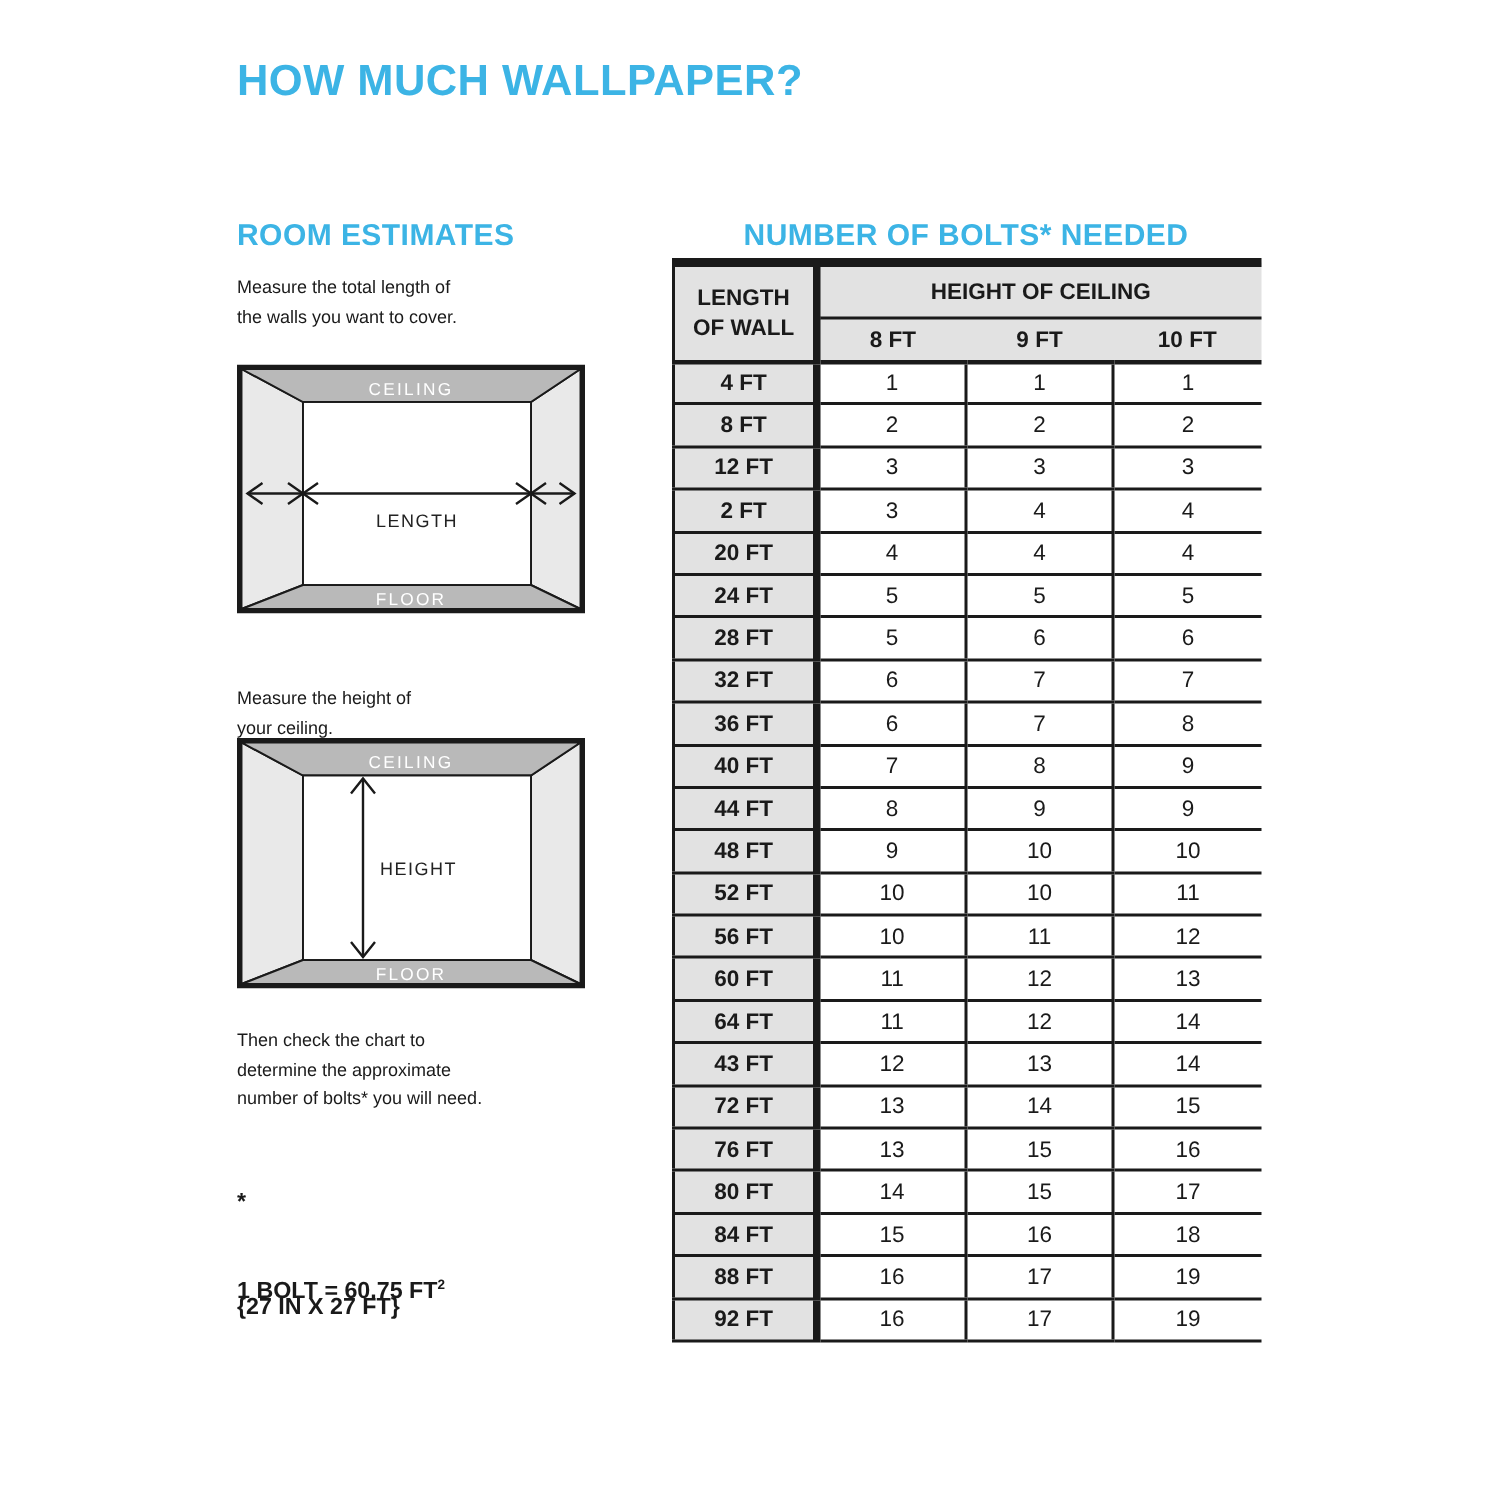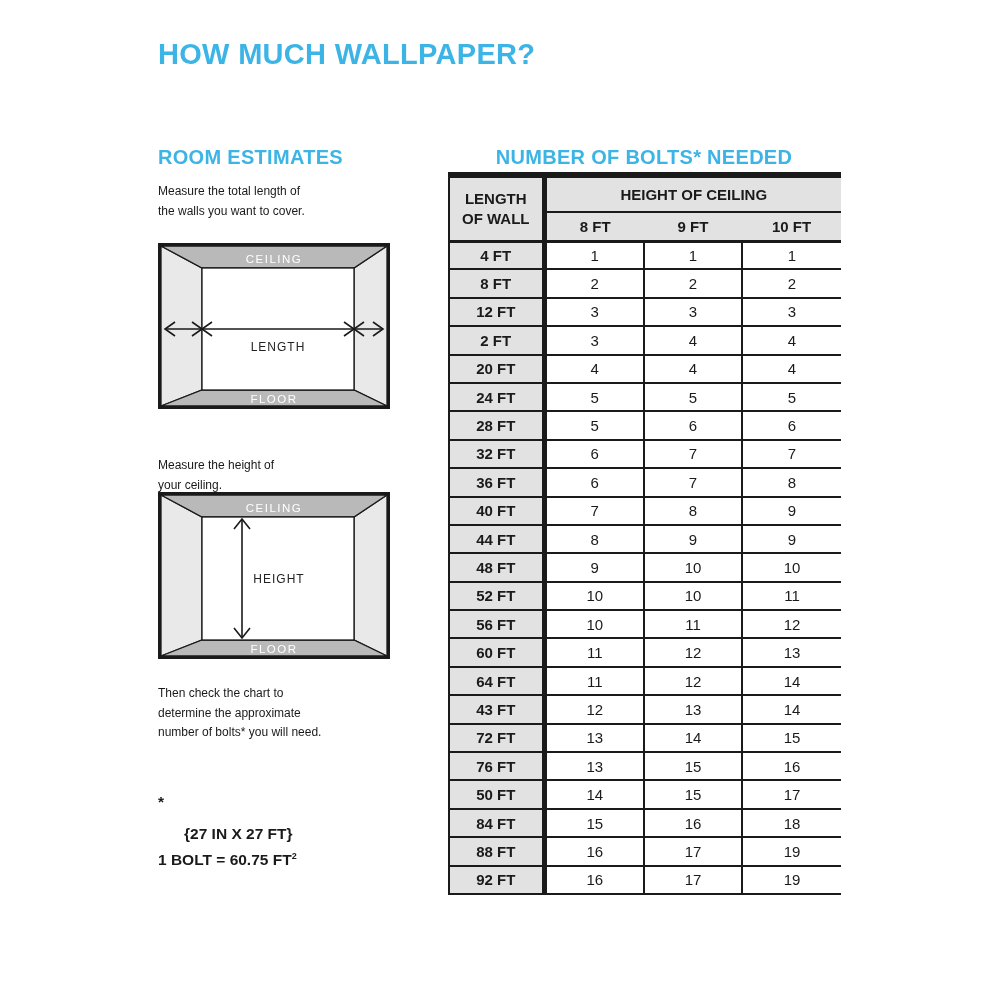--- a/index.html
+++ b/index.html
@@ -40,21 +40,21 @@
   .diagram1{top:243px;}
   .diagram2{top:492px;}
   .footnote{
     left:158px;top:792px;
     font-size:15.5px;font-weight:bold;line-height:19px;
     position:absolute;padding-left:13px;white-space:pre-line;
   }
   .footnote .star{position:absolute;left:0;top:0;}
   .bolt-eq{left:158px;top:851px;font-size:15.5px;font-weight:bold;}
   .bolt-eq sup{font-size:9px;vertical-align:super;}
-  .bolt-dims{left:158px;top:825px;font-size:15.5px;font-weight:bold;margin-left:26px;}
+  .bolt-dims{left:158px;top:863px;font-size:15.5px;font-weight:bold;}
 
   table.bolts{
     position:absolute;left:448px;top:172px;width:392px;
     border-collapse:collapse;table-layout:fixed;
     font-size:15px;color:var(--ink);
     border-top:6px solid var(--border);
     border-left:2px solid var(--border);
   }
   table.bolts th,table.bolts td{
     text-align:center;vertical-align:middle;padding:0;
@@ -281,21 +281,21 @@
         <td>14</td>
         <td>15</td>
       </tr>
       <tr>
         <th>76 FT</th>
         <td>13</td>
         <td>15</td>
         <td>16</td>
       </tr>
       <tr>
-        <th>50 FT</th>
+        <th>80 FT</th>
         <td>14</td>
         <td>15</td>
         <td>17</td>
       </tr>
       <tr>
         <th>84 FT</th>
         <td>15</td>
         <td>16</td>
         <td>18</td>
       </tr>

